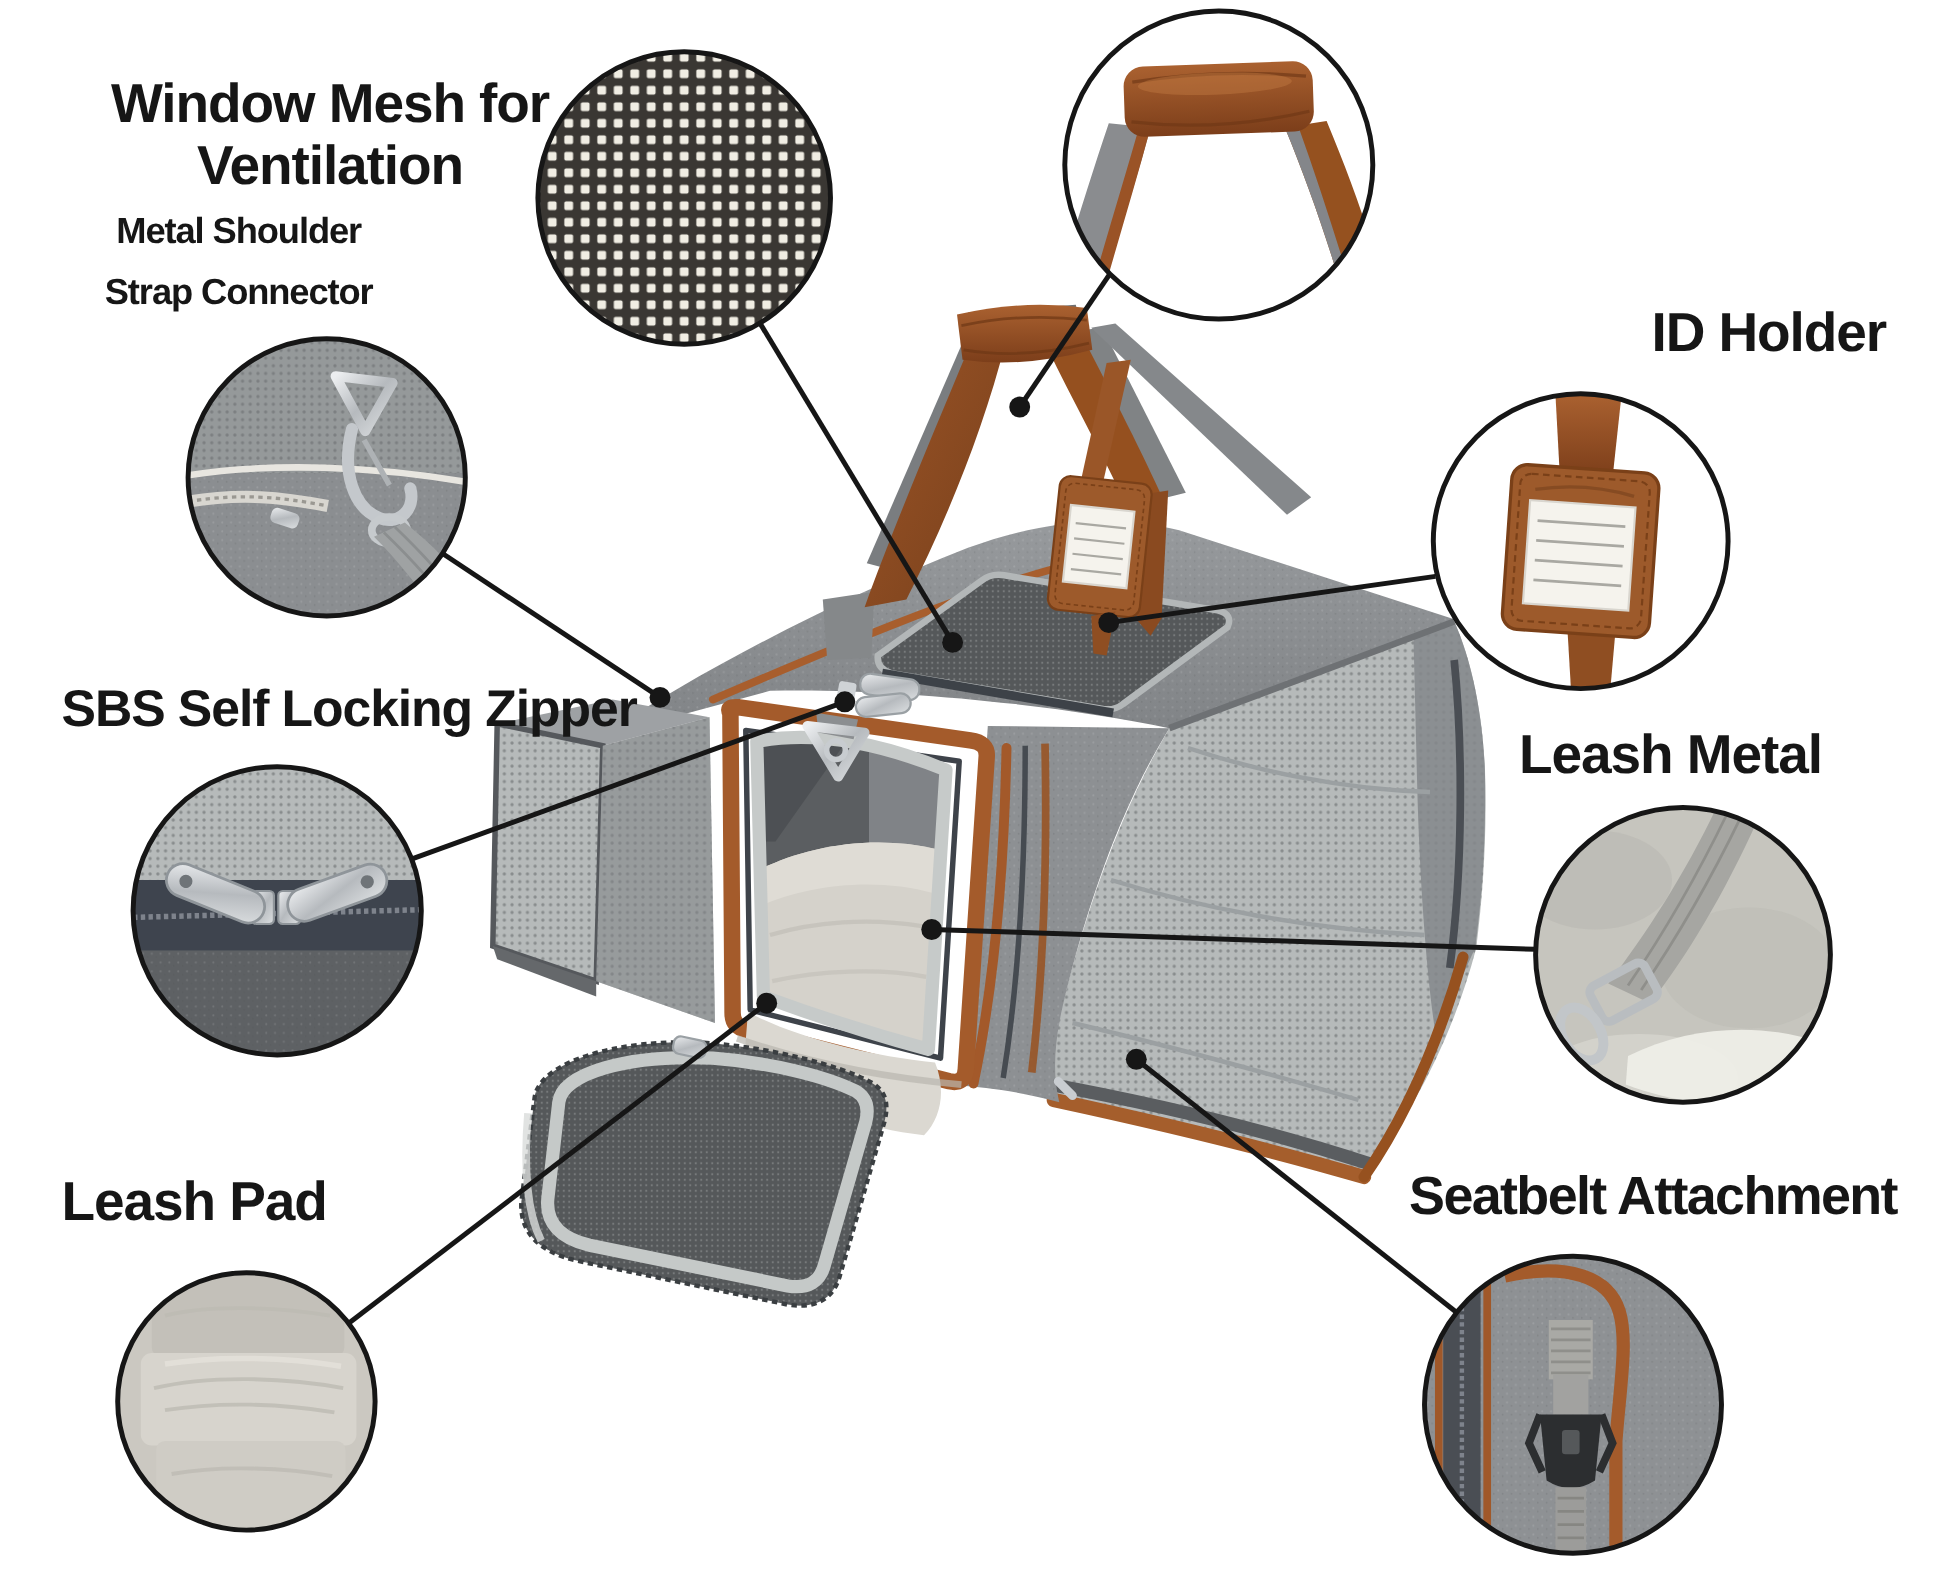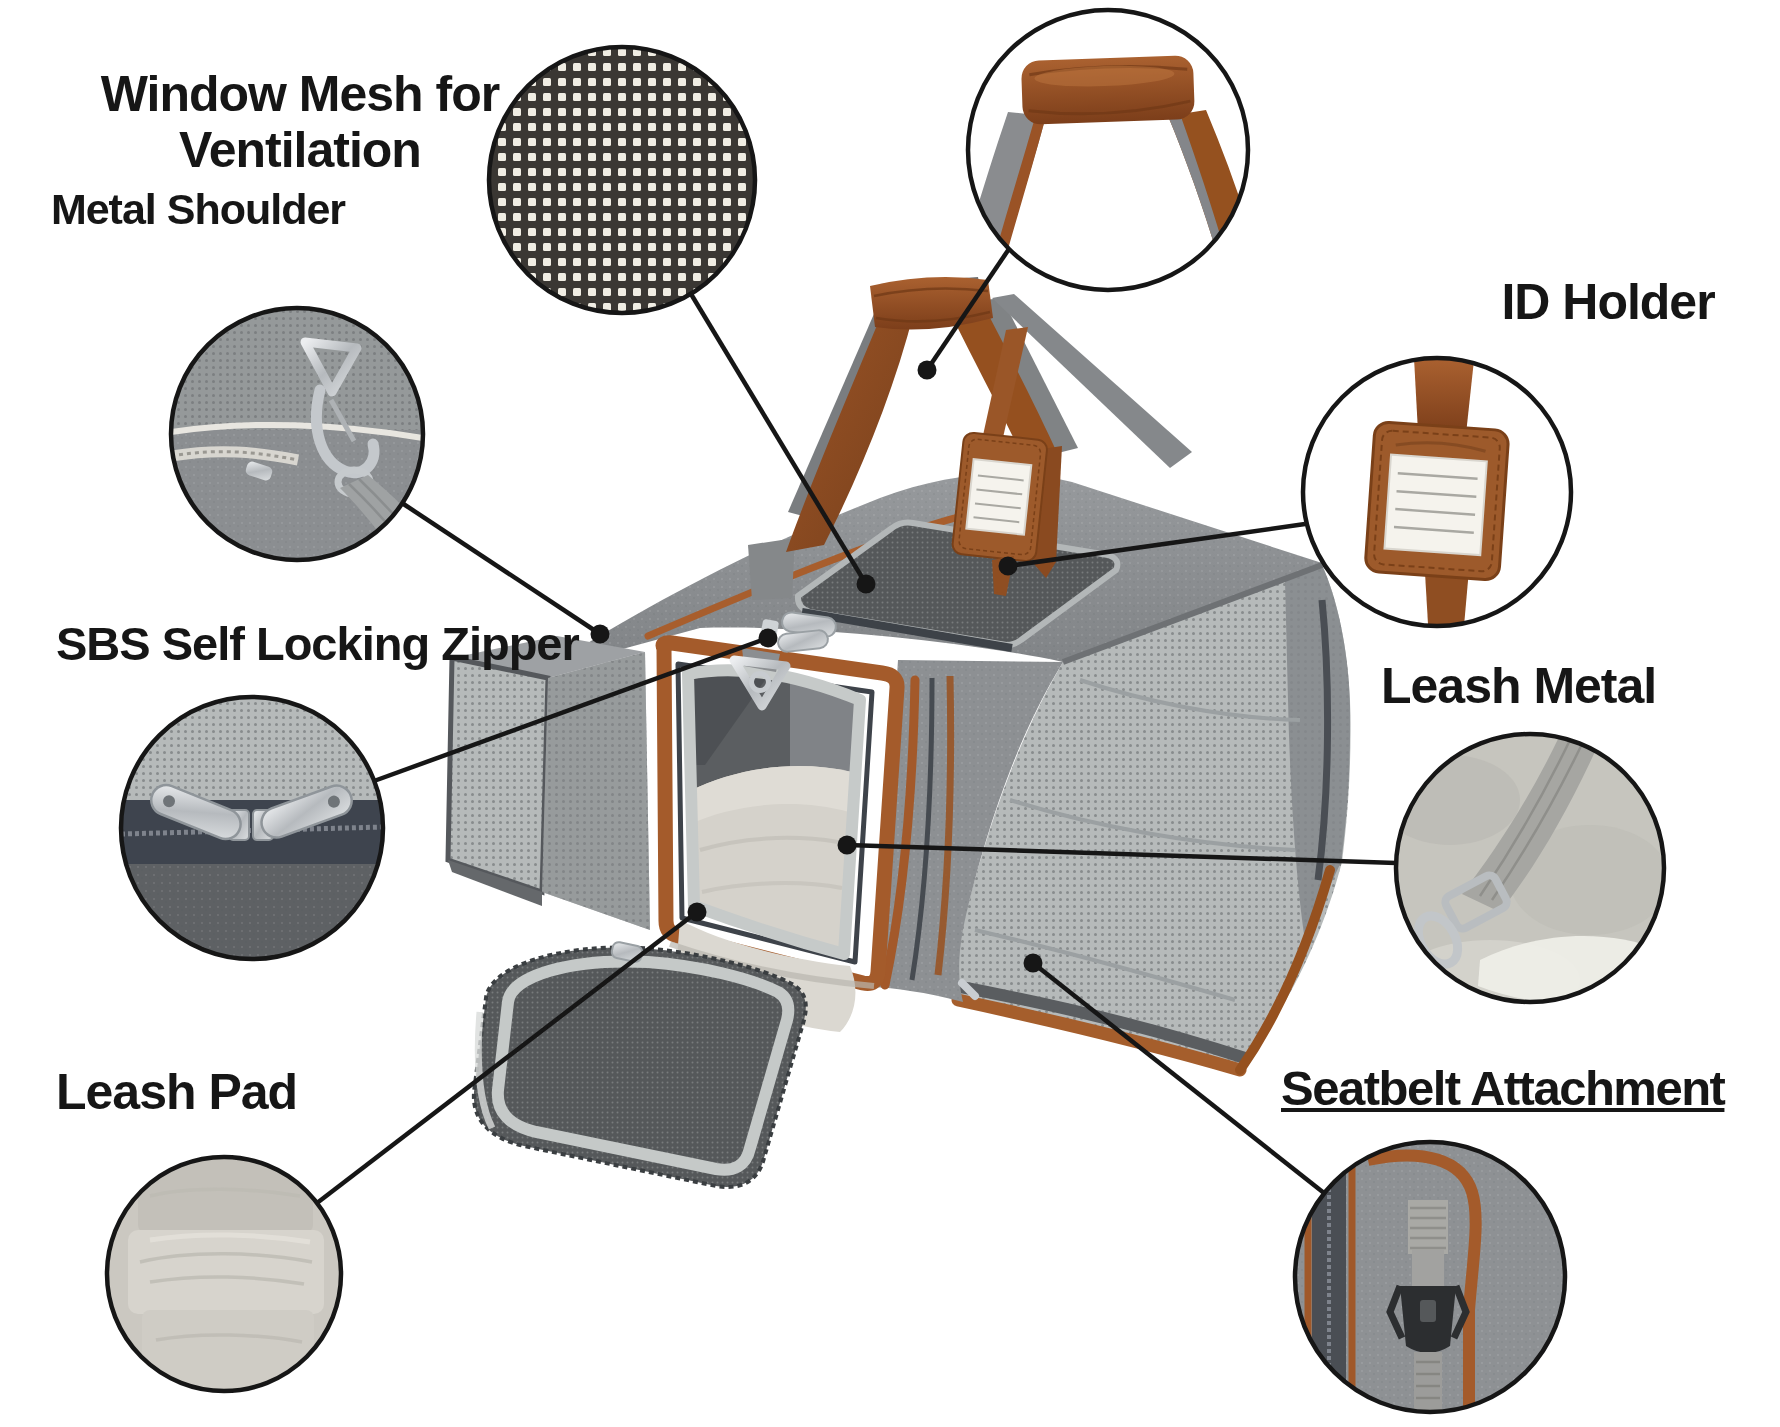--- a/index.html
+++ b/index.html
@@ -3,27 +3,27 @@
 <meta charset="utf-8">
 <style>
   html,body{margin:0;padding:0;background:#ffffff;}
   body{width:1780px;height:1427px;position:relative;overflow:hidden;
        font-family:"Liberation Sans",sans-serif;}
   #scene{position:absolute;left:0;top:0;width:1780px;height:1427px;}
   .label{position:absolute;font-weight:700;color:#161616;letter-spacing:-1px;line-height:56px;}
   .label span{display:block;}
   .lbl-center{text-align:center;}
   #label-window-mesh{left:80px;top:18px;width:440px;font-size:50px;margin-top:48px;}
-  #label-metal-connector{left:3px;top:182px;width:390px;font-size:43px;line-height:55px;}
+  #label-metal-connector{left:22px;top:182px;width:390px;font-size:33px;line-height:55px;}
   #label-sbs-zipper{left:44px;top:616px;font-size:47px;white-space:nowrap;margin-left:12px;}
   #label-fleece-pad{left:56px;top:1064px;font-size:50px;white-space:nowrap;}
   #label-convenient-handle{left:1262px;top:54px;width:300px;font-size:48px;}
   #label-id-holder{left:1448px;top:274px;width:320px;font-size:50px;}
   #label-leash-tether{left:1381px;top:658px;font-size:50px;white-space:nowrap;}
-  #label-seatbelt{left:1281px;top:1060px;font-size:49px;white-space:nowrap;letter-spacing:-1.5px;text-decoration:underline;}
+  #label-seatbelt{left:1281px;top:1060px;font-size:49px;white-space:nowrap;letter-spacing:-1.5px;}
 </style>
 </head>
 <body>
 
 <svg id="scene" viewBox="0 0 1780 1427">
 <defs>
   <linearGradient id="gBrown" x1="0" y1="0" x2="0" y2="1">
     <stop offset="0" stop-color="#aa6130"></stop>
         <stop offset="1" stop-color="#7c3e1a"></stop>
   </linearGradient>
@@ -355,20 +355,21 @@
 </g>
 </svg>
 
 <div class="label lbl-center" id="label-window-mesh">
   <span>Window Mesh for</span>
   <span>Ventilation</span>
 </div>
 
 <div class="label lbl-center" id="label-metal-connector">
   <span>Metal Shoulder</span>
+  <span>Strap Connector</span>
 </div>
 
 <div class="label" id="label-sbs-zipper">
   <span>SBS Self Locking Zipper</span>
 </div>
 
 <div class="label" id="label-fleece-pad">
   <span>Leash Pad</span>
 </div>
 

